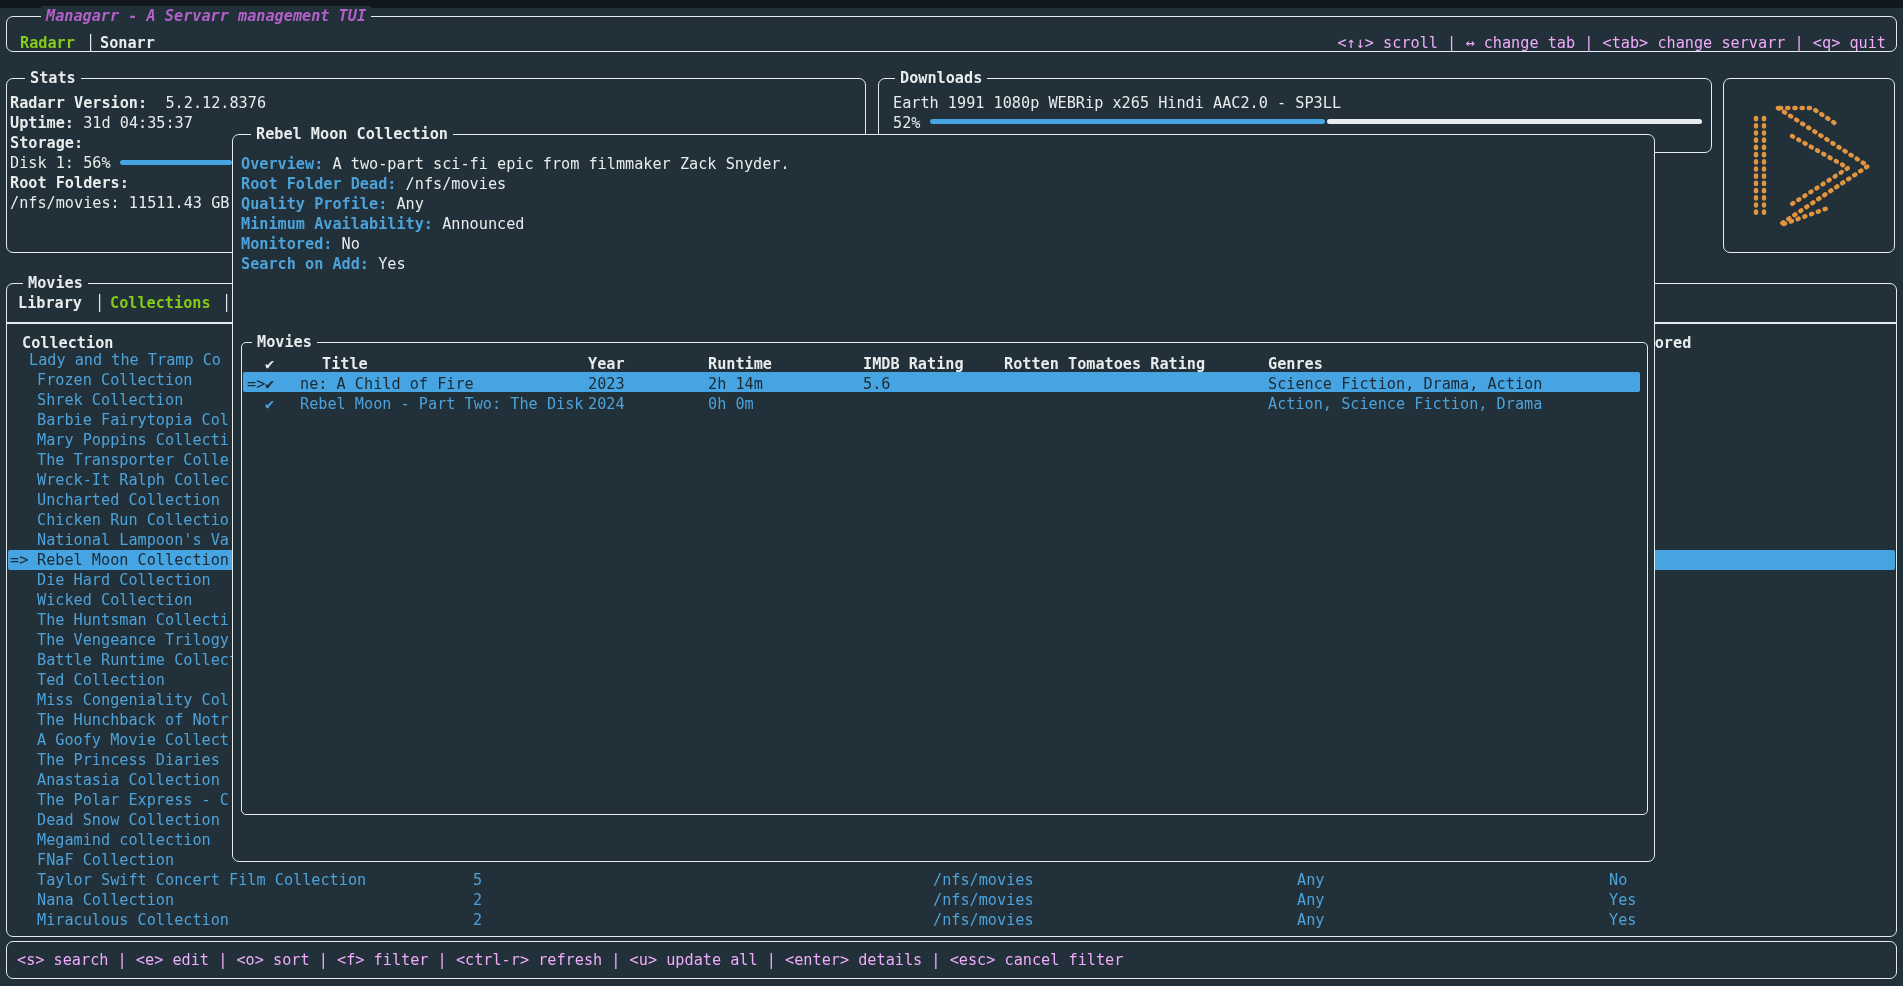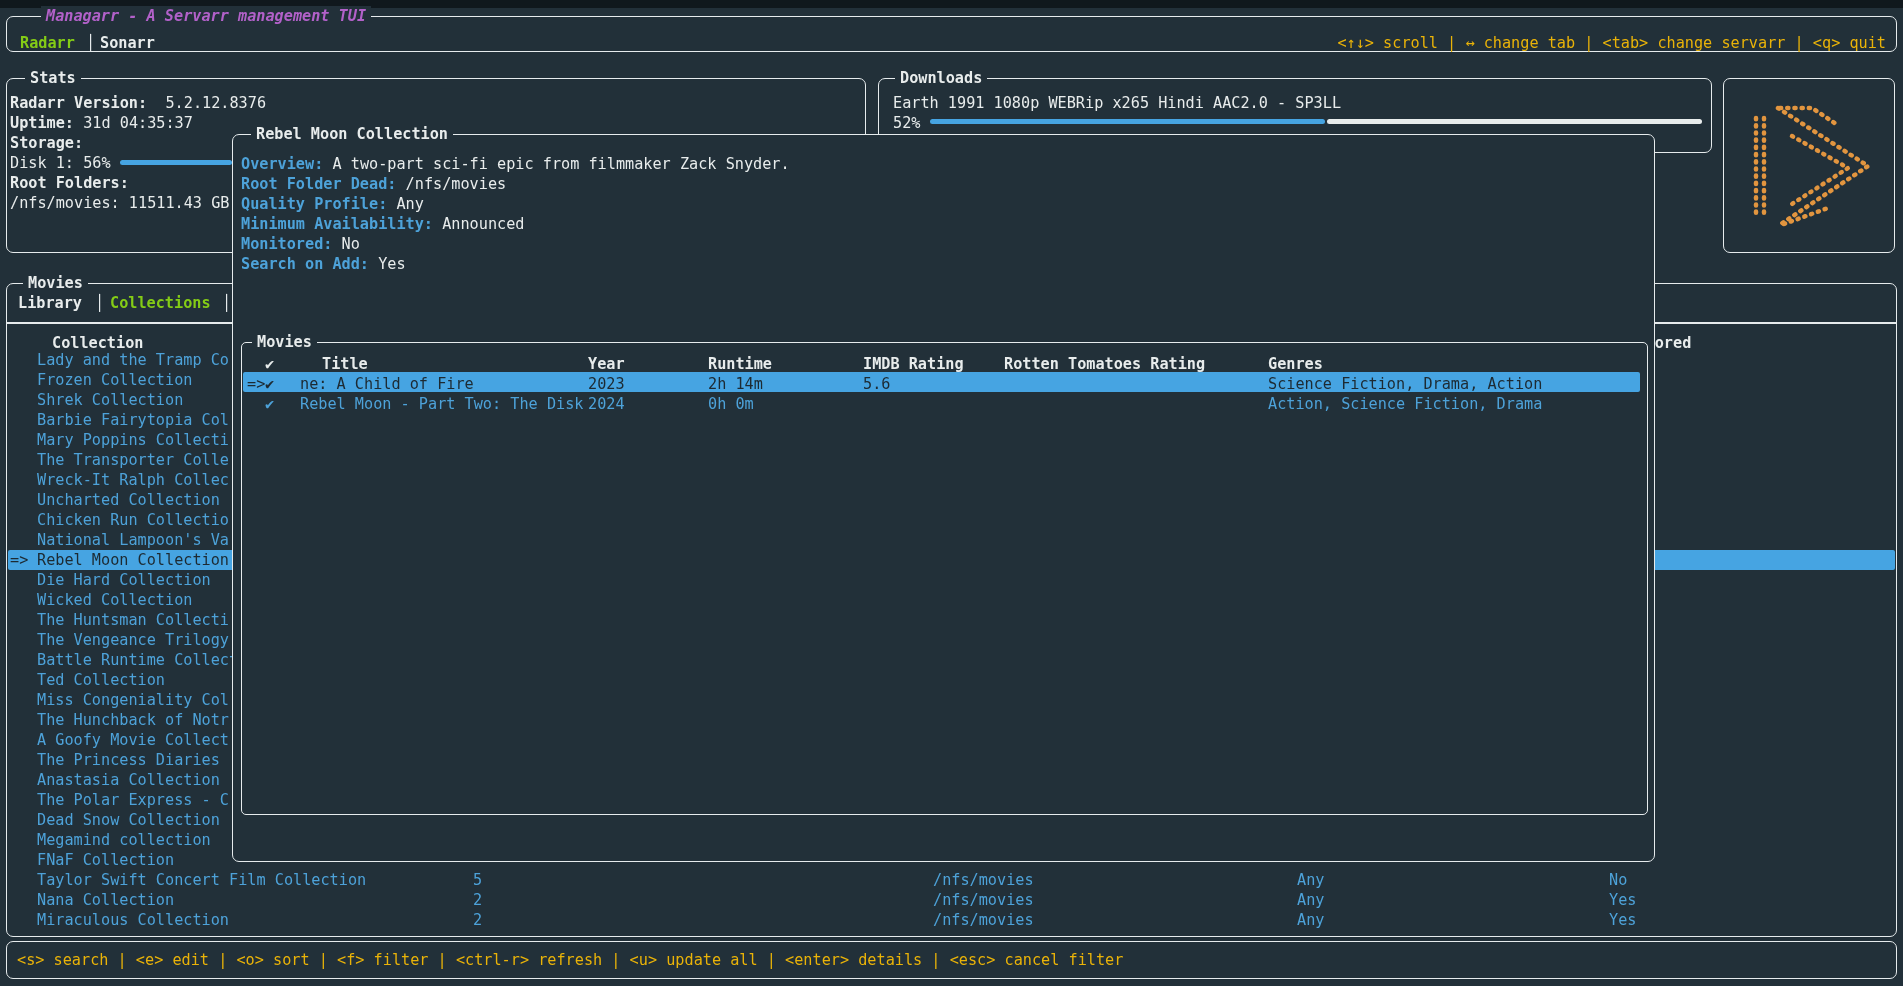--- a/index.html
+++ b/index.html
@@ -8,21 +8,21 @@
     background:#223039;color:#e8ecec;
     font-family:"DejaVu Sans Mono",monospace;
     font-size:15.2px;line-height:20px;
   }
   *{box-sizing:border-box}
   .box{position:absolute;border:1.5px solid #e6ebed;border-radius:7px}
   .abs{position:absolute;white-space:pre}
   .b{font-weight:bold}
   .it{font-style:italic}
   .blue{color:#4da2d9}
-  .help{color:#eab308}
+  .help{color:#f0abfc}
   .orange{color:#84cc16}
   .purple{color:#b261c9}
   .dark{color:#1d2a32}
   .ttl{position:absolute;top:-11px;background:#223039;padding:0 5px;font-weight:bold;white-space:pre}
   .hline{position:absolute;height:1.5px;background:#e6ebed}
   .bar{position:absolute;height:5px;border-radius:3px}
   .bar-blue{background:#46a4e2}
   .bar-white{background:#e8ecec}
   .lrow{position:absolute;left:8px;width:1887px;height:20px;color:#4da2d9}
   .lrow span{position:absolute;white-space:pre}
@@ -77,25 +77,25 @@
 </div>
 
 <div class="box" id="movies" style="left:6px;top:283px;width:1891px;height:654px;">
   <span class="ttl" style="left:16px;">Movies</span>
 </div>
 <span class="abs b" style="left:18px;top:293px;">Library</span>
 <span class="abs" style="left:95px;top:293px;color:#e6ebed;">│</span>
 <span class="abs orange b" style="left:110px;top:293px;">Collections</span>
 <span class="abs" style="left:222px;top:293px;color:#e6ebed;">│</span>
 <div class="hline" style="left:7px;top:322px;width:1889px;"></div>
-<span class="abs b" style="left:52px;top:333px;">Collection</span>
+<span class="abs b" style="left:22px;top:333px;">Collection</span>
 <span class="abs b" style="left:1609px;top:333px;">Monitored</span>
 <div id="clist" style="position:absolute;left:0;top:0;">
     <div class="lrow" style="top: 350px;">
-      <span style="left: 29px; text-align: right;">Lady and the Tramp Co</span>
+      <span style="left: 21px; text-align: right;">Lady and the Tramp Co</span>
     </div>
     <div class="lrow" style="top: 370px;">
       <span style="left: 29px;">Frozen Collection</span>
     </div>
     <div class="lrow" style="top: 390px;">
       <span style="left: 29px;">Shrek Collection</span>
     </div>
     <div class="lrow" style="top: 410px;">
       <span style="left: 29px;">Barbie Fairytopia Col</span>
     </div>

